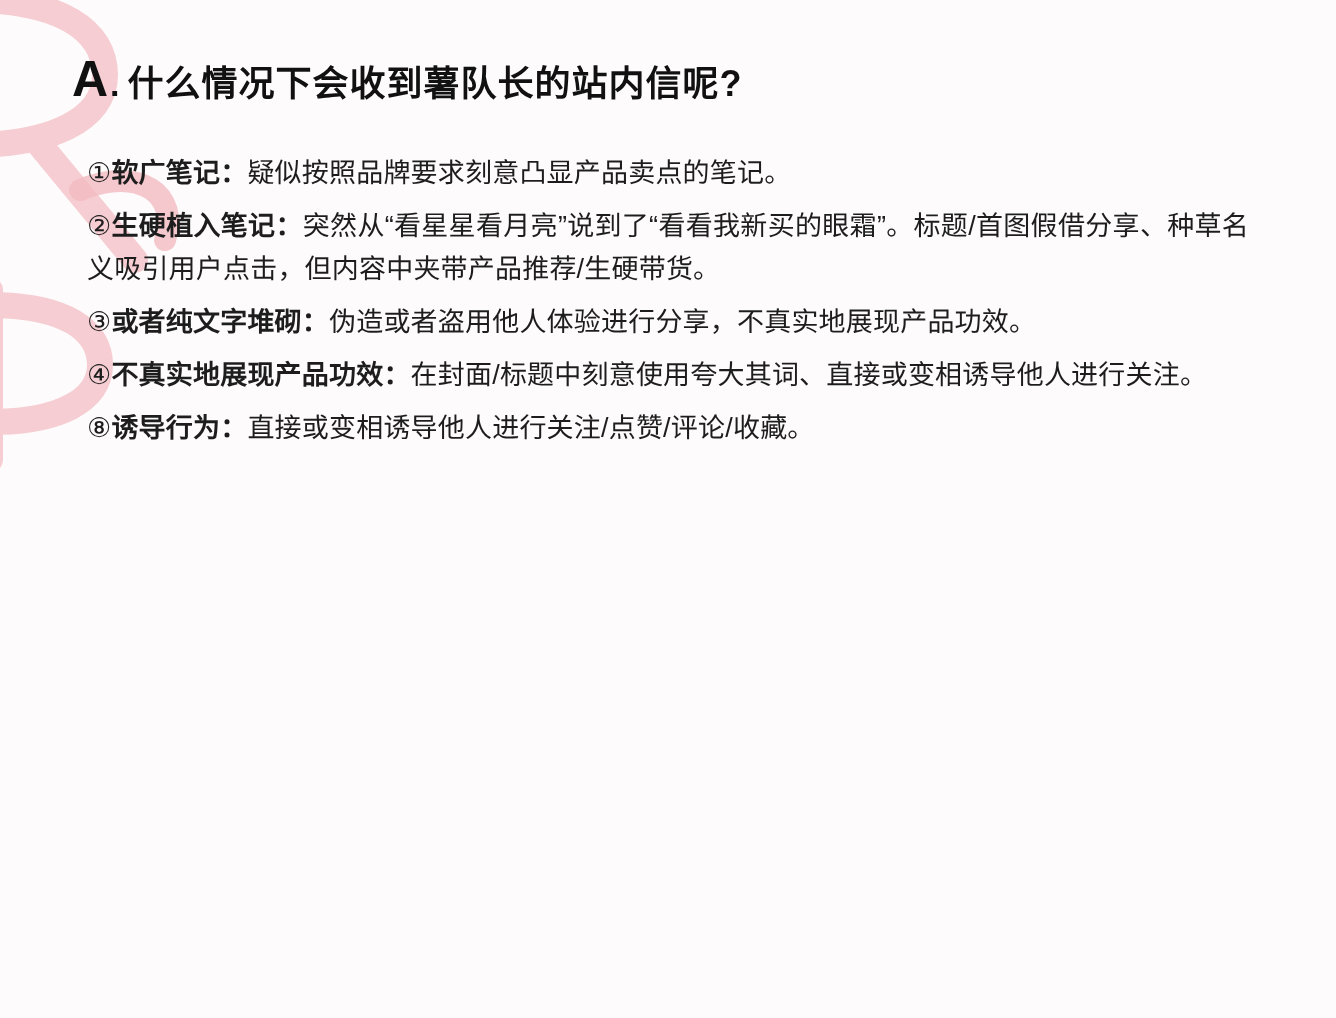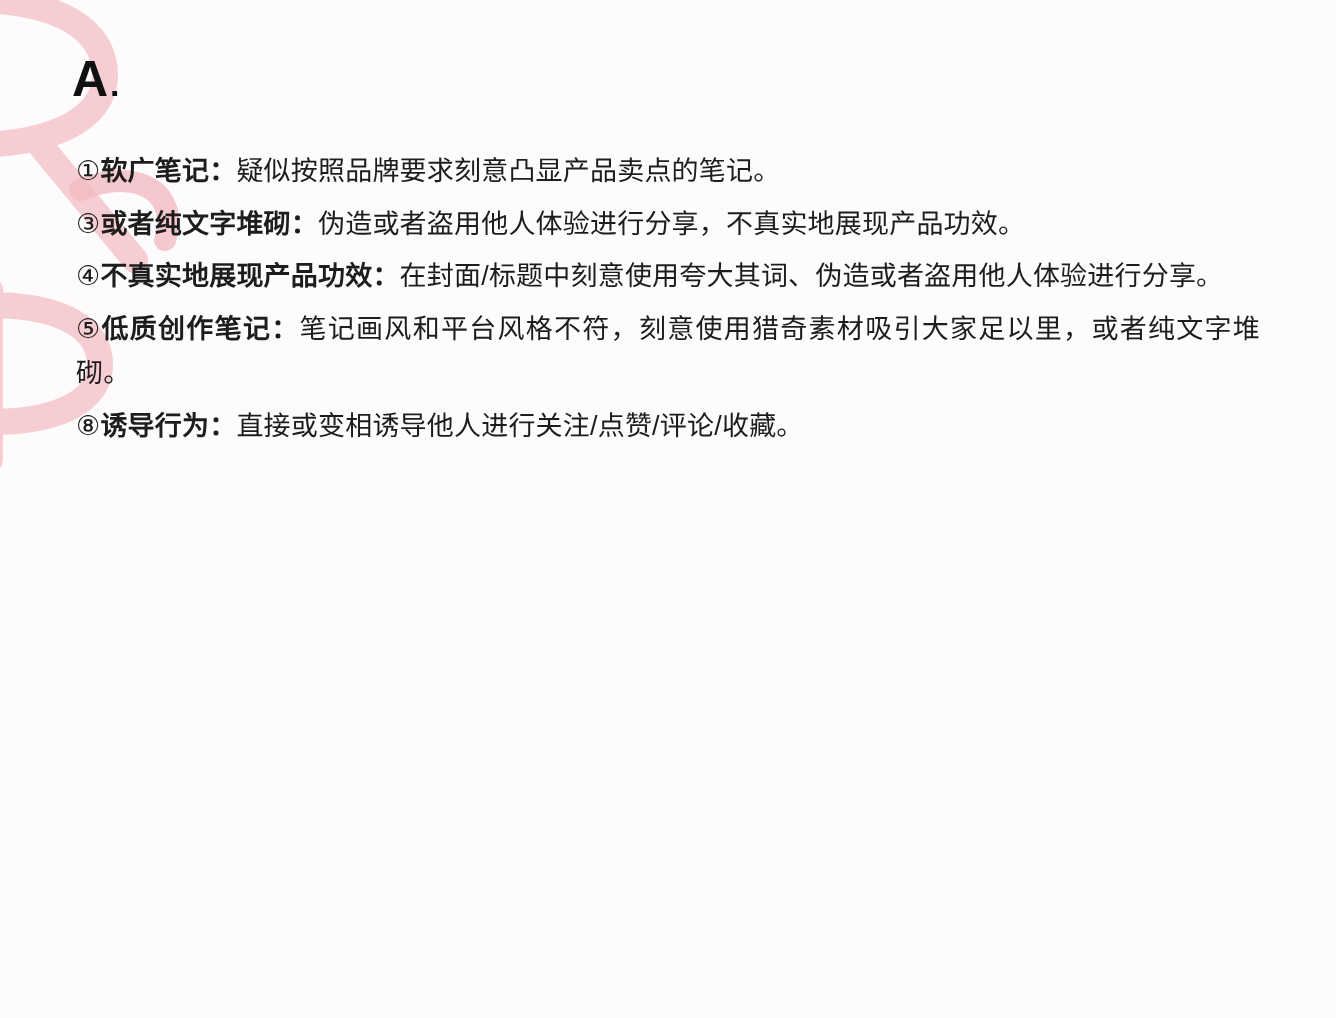--- a/index.html
+++ b/index.html
@@ -58,21 +58,21 @@
     color: #111;
     margin: 0 8px 0 2px;
   }
   .heading .title-text {
     font-size: 36px;
     font-weight: bold;
     color: #111;
     letter-spacing: 1px;
   }
   .items {
-    margin: 4px;
+    margin: 15px;
     padding: 0;
   }
   .item {
     font-size: 27px;
     line-height: 1.62;
     color: #1d1d1d;
     margin: 0 0 9px 0;
     letter-spacing: 0.2px;
     text-align: justify;
     text-justify: inter-ideograph;
@@ -103,40 +103,41 @@
     <g fill="none" stroke="#f3bcc2" stroke-width="22" stroke-linecap="round" opacity="0.8">
       <path d="M150 230 C 210 205, 250 235, 235 280"></path>
     </g>
   </svg>
 
   <div class="content">
 
     <div class="heading">
       <span class="letter">A</span>
         <span class="dot">.</span>
+        <span class="title-text">什么情况下会收到薯队长的站内信呢?</span>
     </div>
 
     <div class="items">
 
       <p class="item">
         <span class="num">①</span><span class="term">软广笔记</span><span class="term">：</span><span class="body">疑似按照品牌要求刻意凸显产品卖点的笔记。</span>
       </p>
 
+      <p class="item">
+        <span class="num">②</span><span class="term">生硬植入笔记</span><span class="term">：</span><span class="body">突然从“看星星看月亮”说到了“看看我新买的眼霜”。标题/首图假借分享、种草名义吸引用户点击，但内容中夹带产品推荐/生硬带货。</span>
+      </p>
 
       <p class="item">
         <span class="num">③</span><span class="term">或者纯文字堆砌</span><span class="term">：</span><span class="body">伪造或者盗用他人体验进行分享，不真实地展现产品功效。</span>
       </p>
 
       <p class="item">
-        <span class="num">④</span><span class="term">不真实地展现产品功效</span><span class="term">：</span><span class="body">在封面/标题中刻意使用夸大其词、伪造或者盗用他人体验进行分享。</span>
+        <span class="num">④</span><span class="term">不真实地展现产品功效</span><span class="term">：</span><span class="body">在封面/标题中刻意使用夸大其词、直接或变相诱导他人进行关注。</span>
       </p>
 
-      <p class="item">
-        <span class="num">⑤</span><span class="term">低质创作笔记</span><span class="term">：</span><span class="body">笔记画风和平台风格不符，刻意使用猎奇素材吸引大家足以里，或者纯文字堆砌。</span>
-      </p>
 
 
 
       <p class="item">
         <span class="num">⑧</span><span class="term">诱导行为</span><span class="term">：</span><span class="body">直接或变相诱导他人进行关注/点赞/评论/收藏。</span>
       </p>
 
 
     </div>
   </div>

